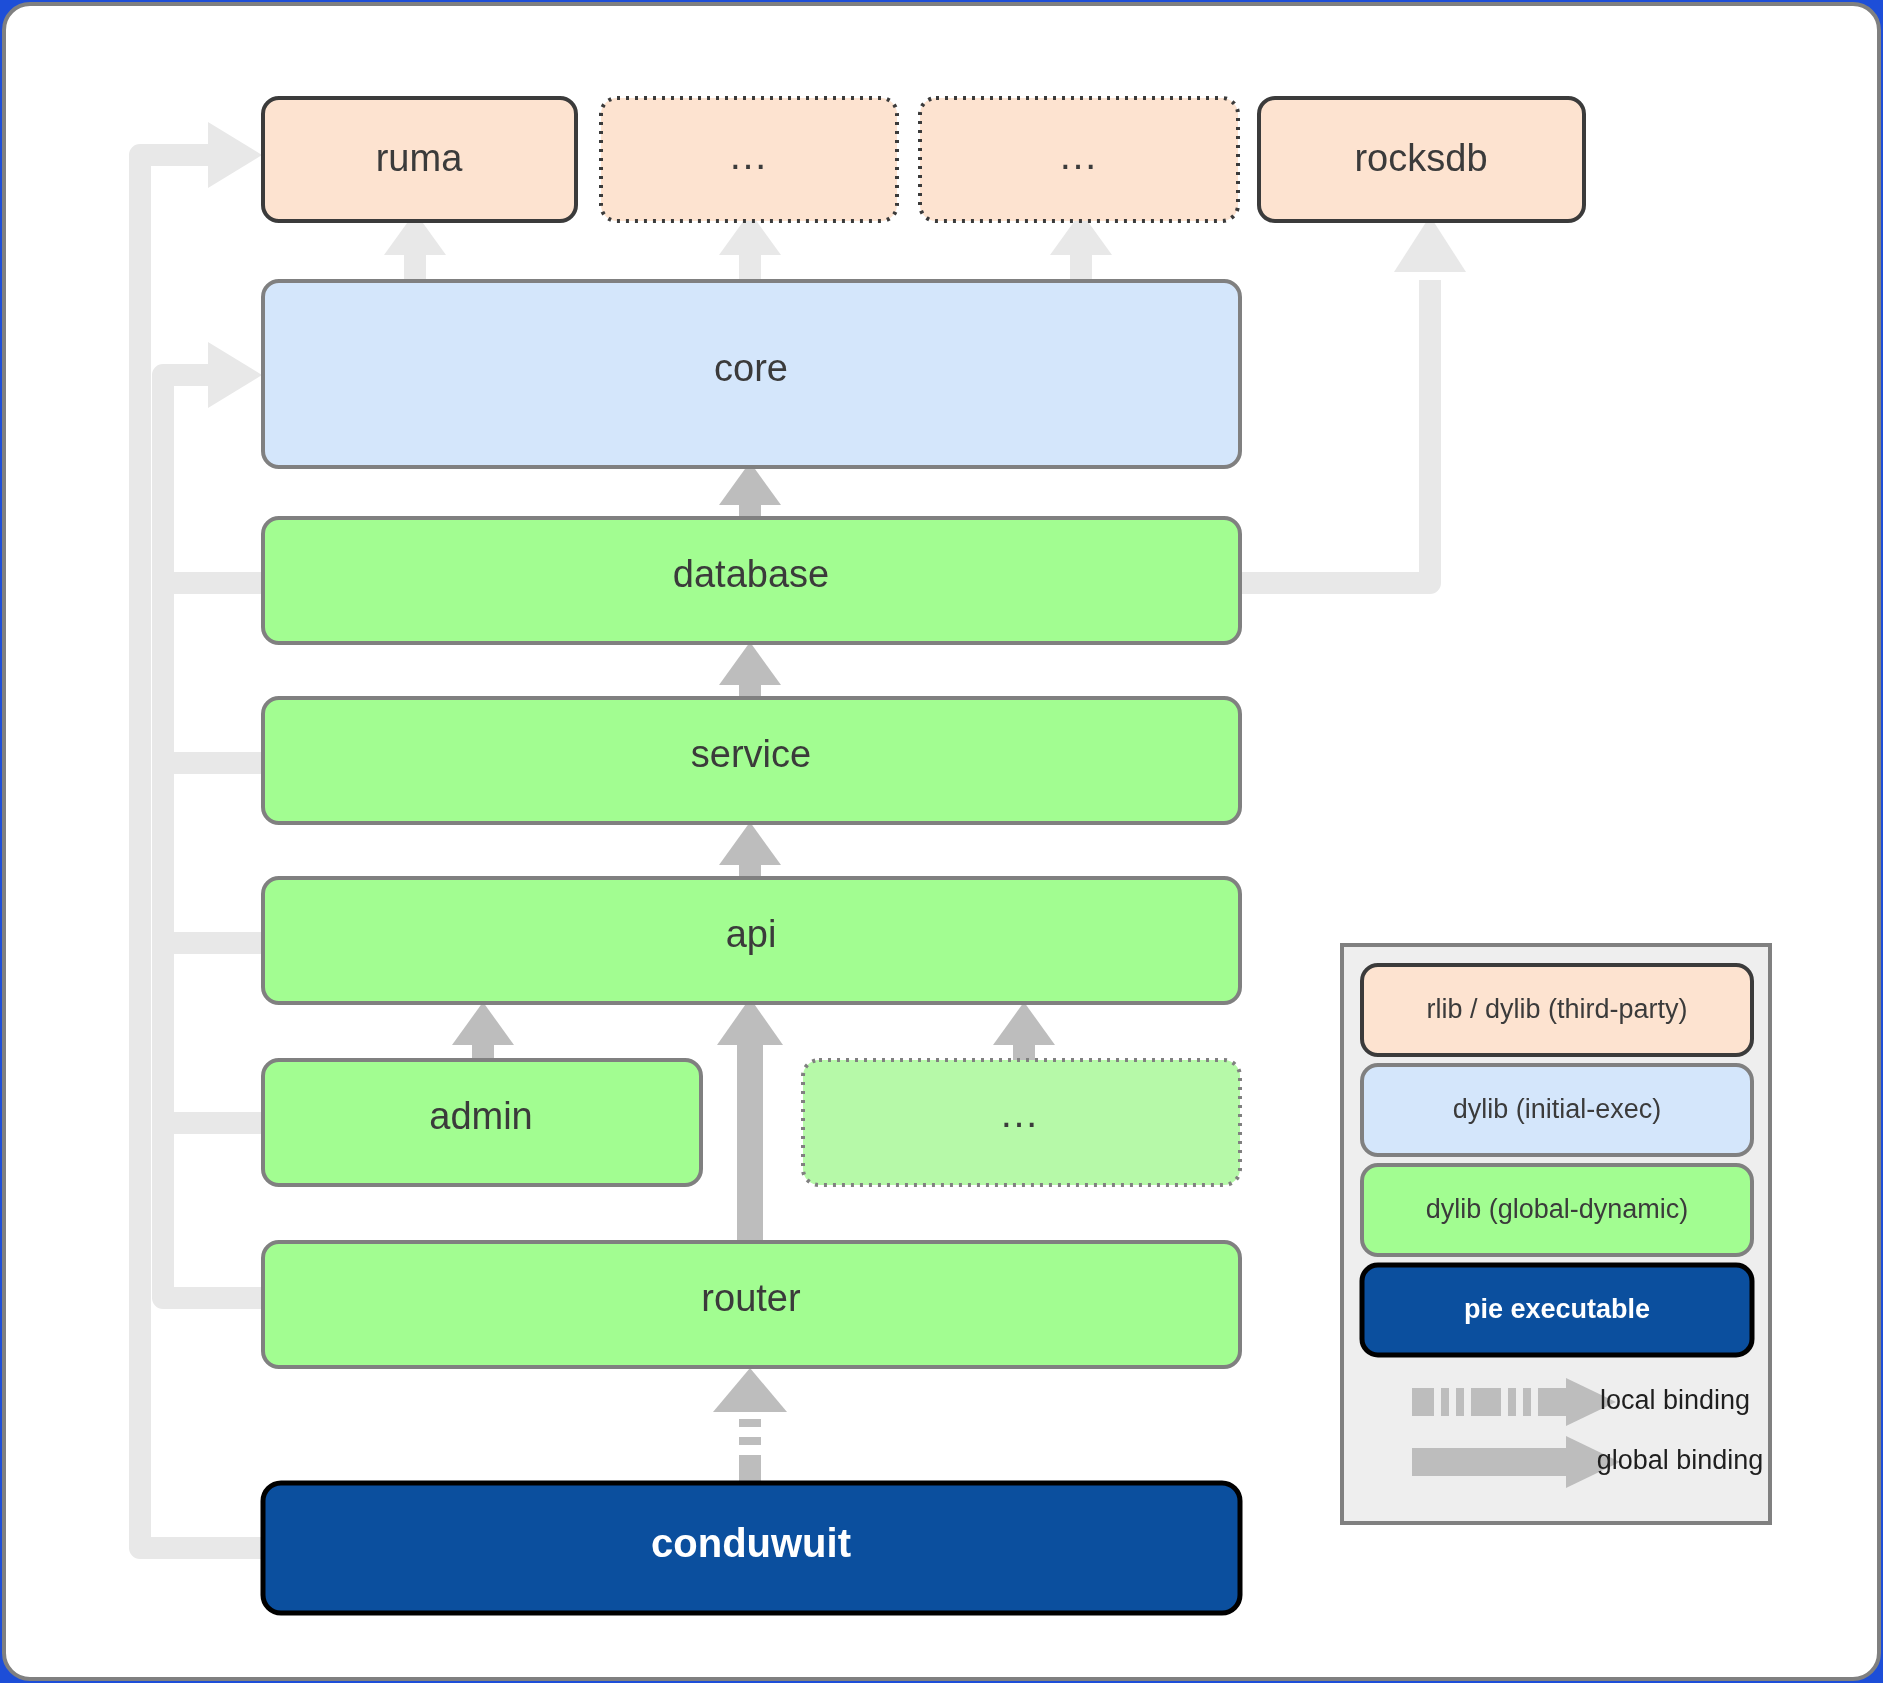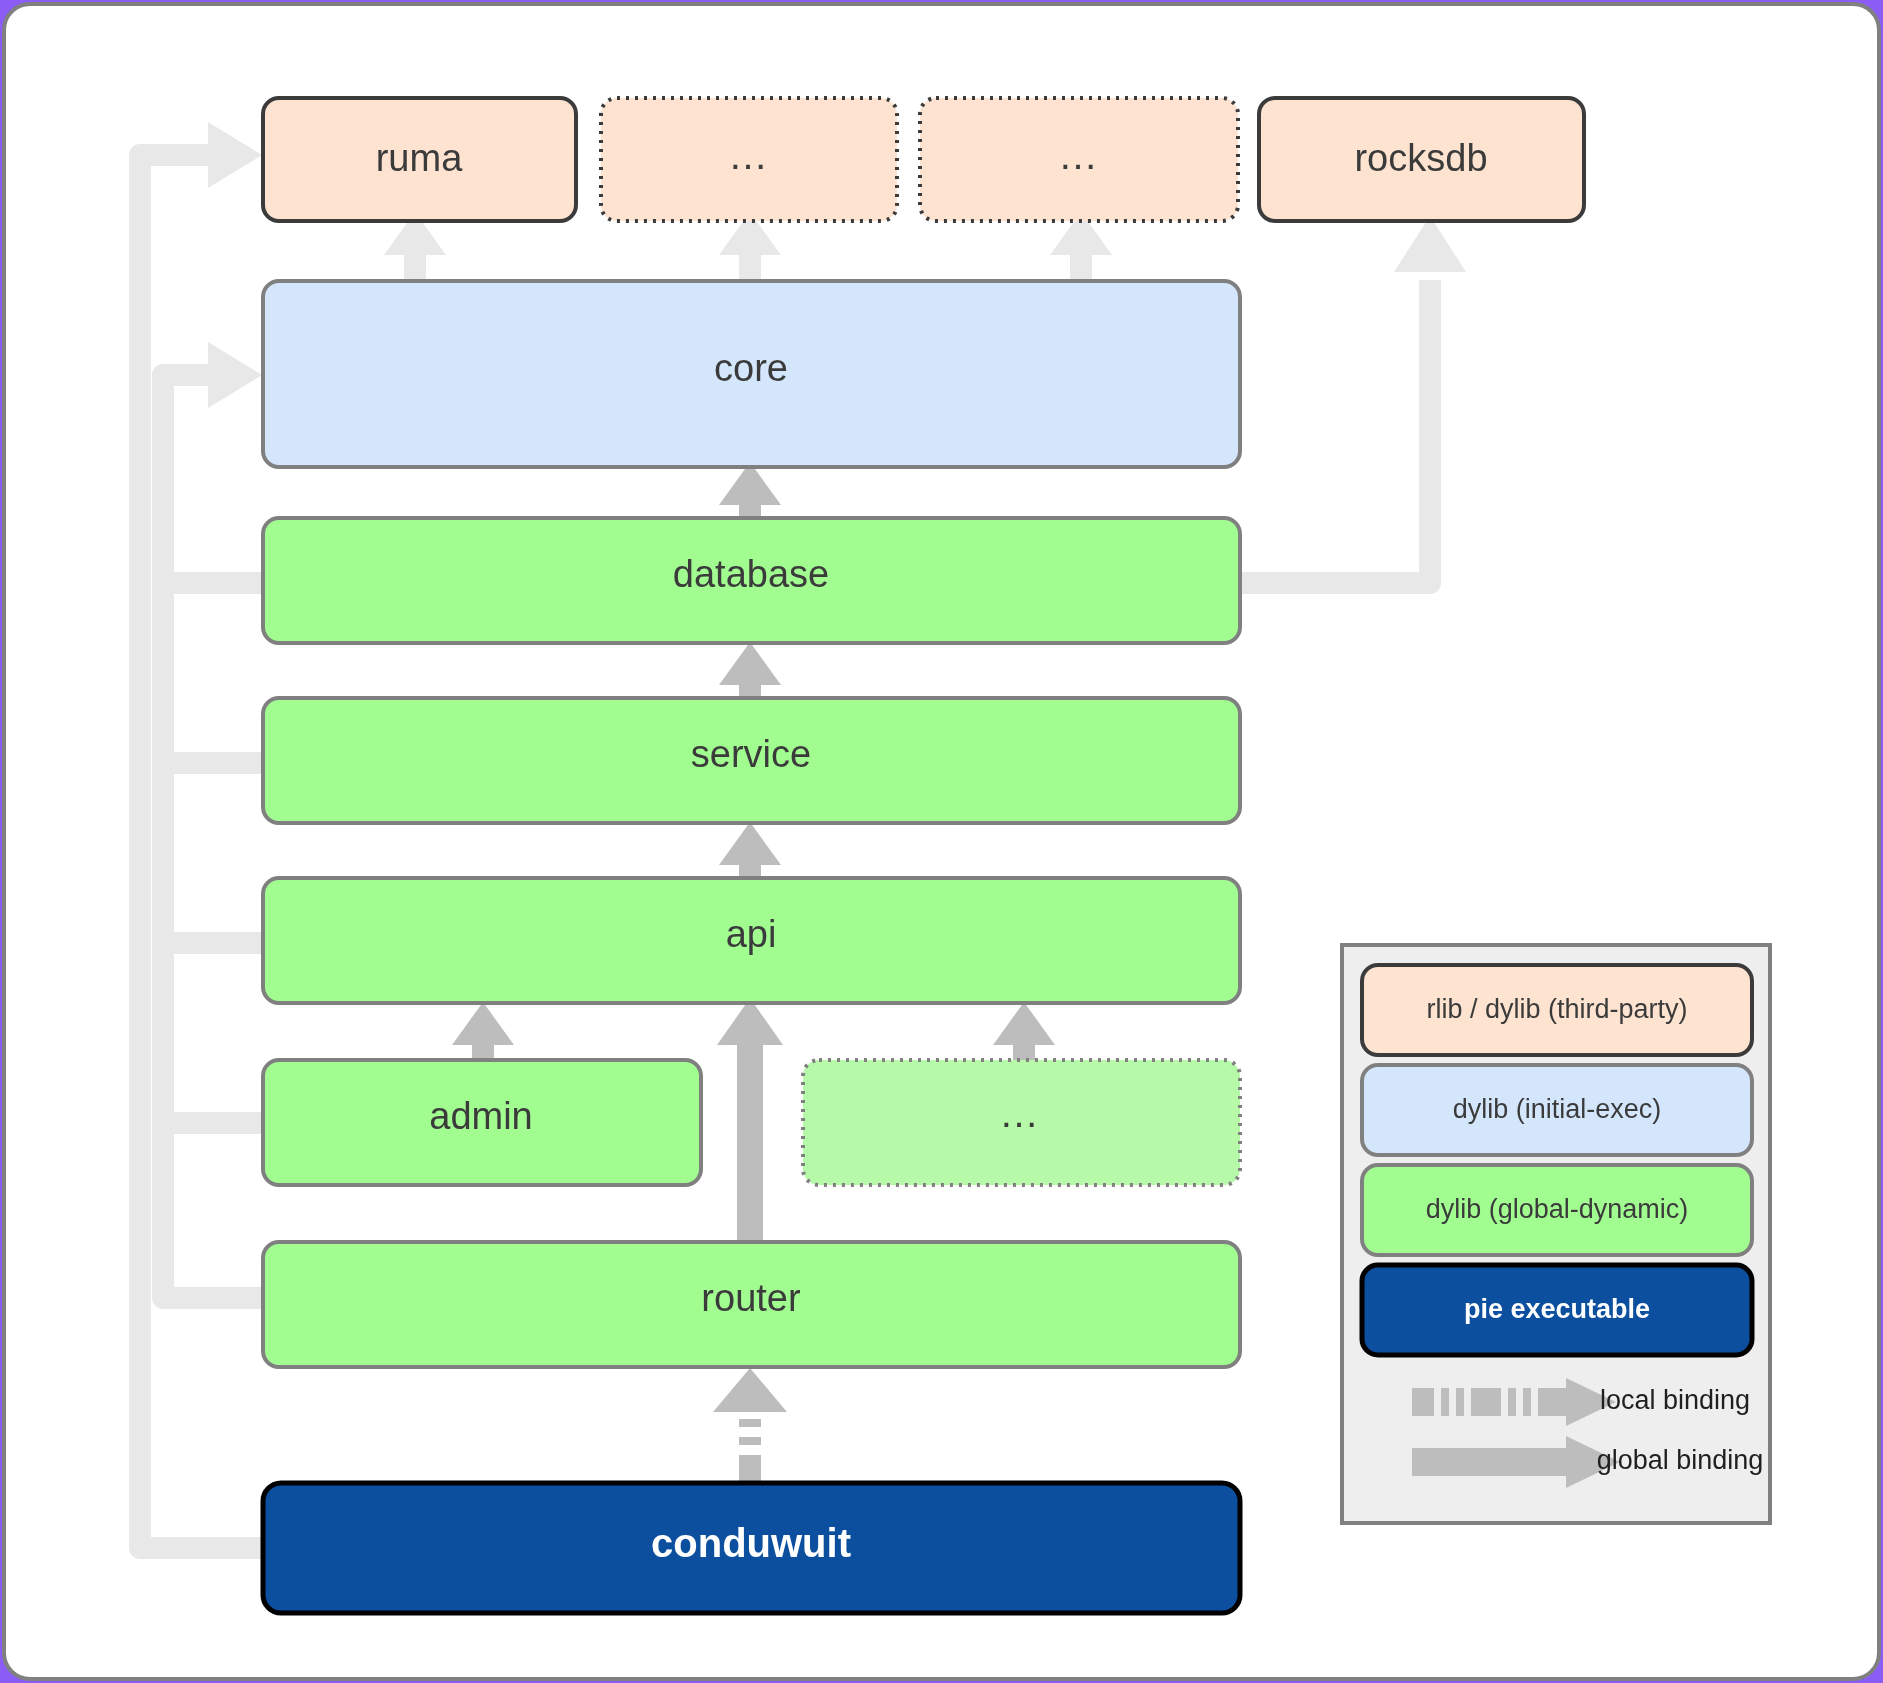--- a/index.html
+++ b/index.html
@@ -5,21 +5,21 @@
   html, body {
     margin: 0;
     padding: 0;
     background: #ffffff;
     font-family: "Liberation Sans", sans-serif;
   }
   #stage {
     position: relative;
     width: 1883px;
     height: 1683px;
-    background: #8b5cf6;
+    background: #1d4ed8;
     overflow: hidden;
   }
   svg#diagram {
     position: absolute;
     left: 0;
     top: 0;
     width: 1883px;
     height: 1683px;
     display: block;
   }

